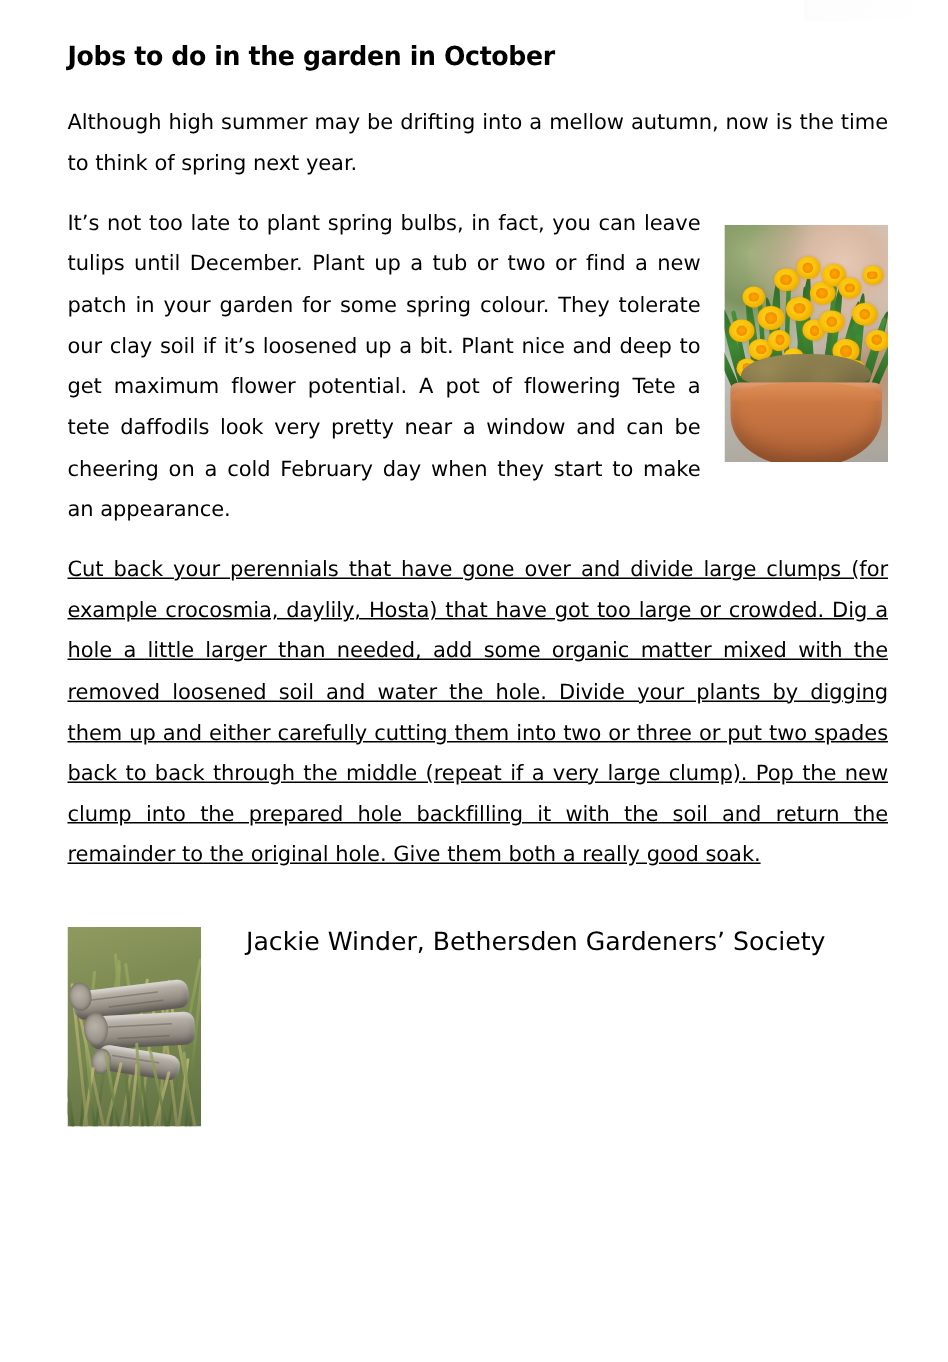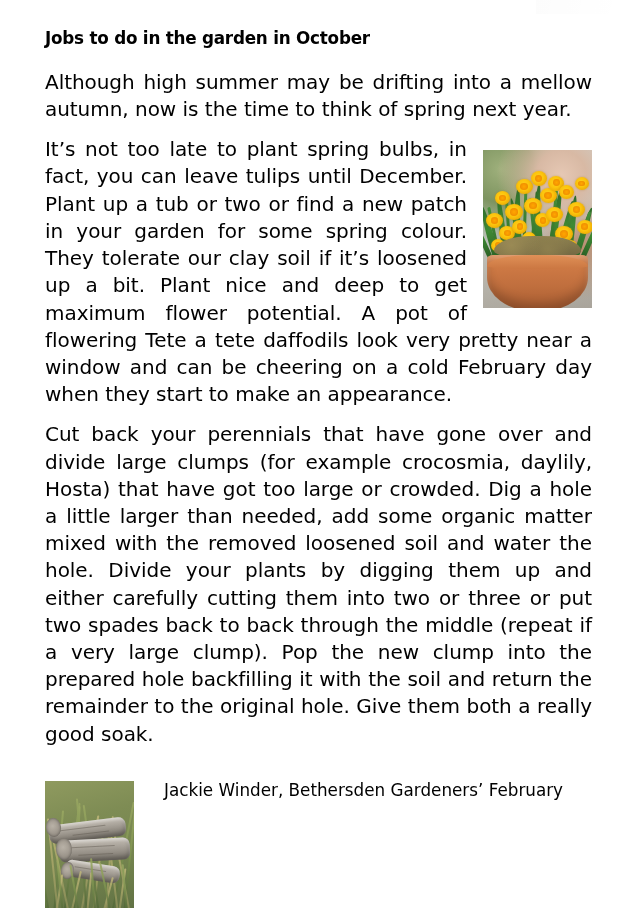--- a/index.html
+++ b/index.html
@@ -47,21 +47,21 @@
     font-size: 17.5px;
     font-weight: bold;
     letter-spacing: -0.25px;
     margin: 0 0 19px 0;
     line-height: 1.25;
     transform: scaleX(0.96);
     transform-origin: left center;
   }
 
   p.body {
-    font-size: 20px;
+    font-size: 14px;
     line-height: 27.2px;
     margin: 0 0 13px 0;
     text-align: justify;
     text-justify: inter-word;
     letter-spacing: -0.05px;
     word-spacing: 0.1px;
     hyphens: none;
   }
 
   
@@ -70,20 +70,21 @@
   }
 
   
   .para-bulbs {
     margin-bottom: 15px;
   }
 
   
   .para-perennials {
     margin-bottom: 17px;
+    text-decoration: underline;
   }
 
   
   .fig-daffodils {
     float: right;
     width: 109px;
     height: 158px;
     margin: 14px 0px 4px 16px;
     position: relative;
     overflow: hidden;
@@ -360,18 +361,18 @@
             <div class="grass-blade" style="left:55%; height:56px; transform:rotate(-4deg);"></div>
             <div class="grass-dry" style="left:64%; height:38px; transform:rotate(15deg);"></div>
             <div class="grass-blade" style="left:73%; height:52px; transform:rotate(-12deg);"></div>
             <div class="grass-dry" style="left:82%; height:46px; transform:rotate(8deg);"></div>
             <div class="grass-blade" style="left:91%; height:50px; transform:rotate(-5deg);"></div>
           </div>
         </div>
       </figure>
 
 
-      <p class="signature">Jackie Winder, Bethersden Gardeners’ February</p>
+      <p class="signature">Jackie Winder, Bethersden Gardeners’ Society</p>
 
     </div>
 
   </div>
 </div>
 
 </body></html>

